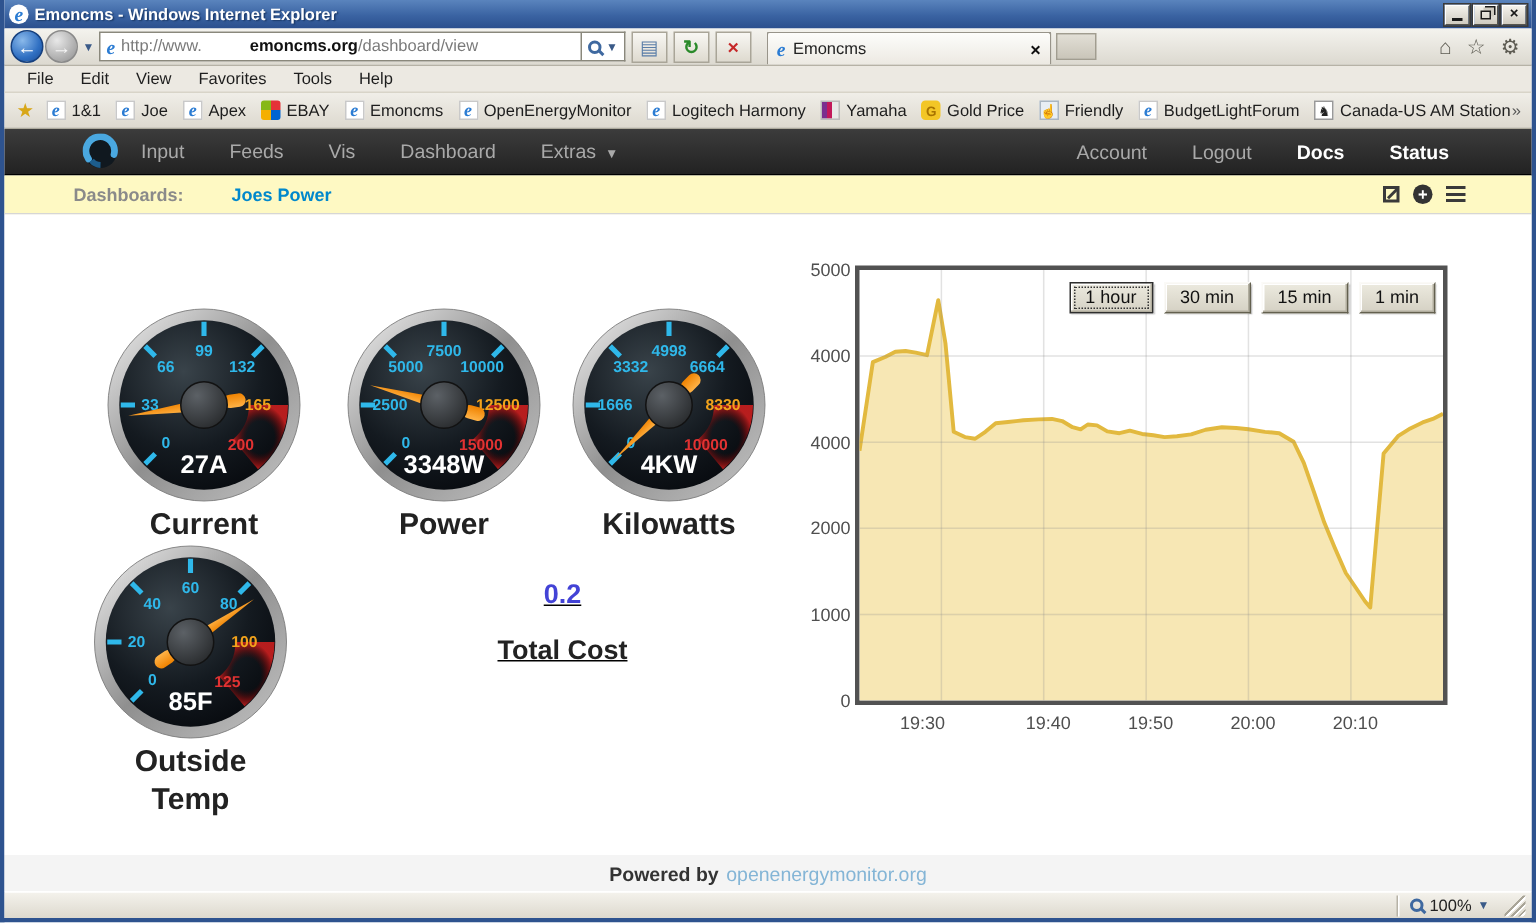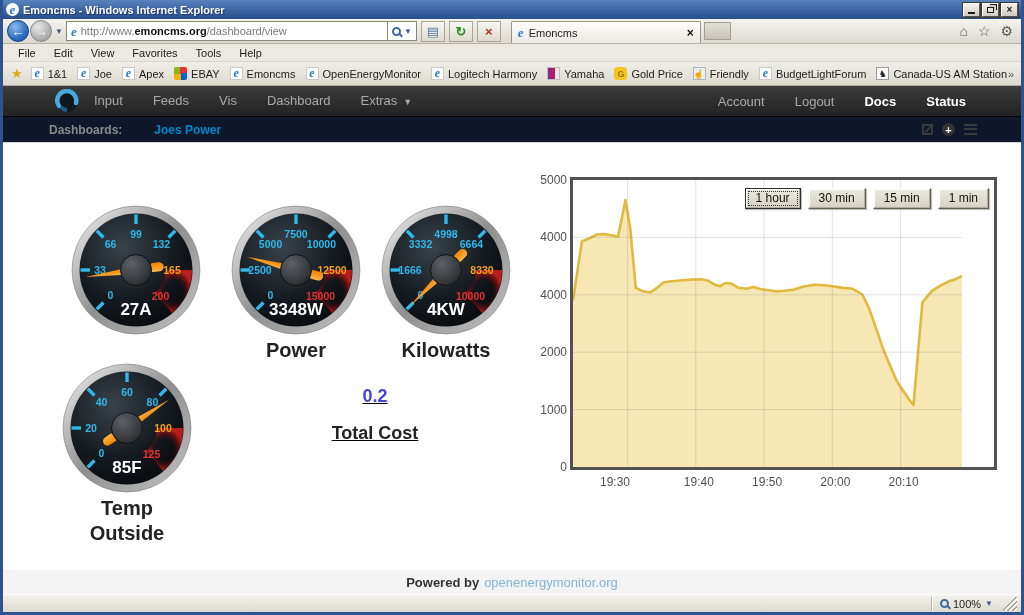--- a/index.html
+++ b/index.html
@@ -14,21 +14,21 @@
   .winbtn{width:17px;height:14px;margin-left:2px;background:linear-gradient(#f4f2ec,#cfcbc0);border:1px solid;border-color:#fff #57554d #57554d #fff;outline:1px solid #3a3a3a;display:flex;align-items:center;justify-content:center;font-size:10px;font-weight:bold;color:#1a1a1a;}
   .min-glyph{width:7px;height:2px;background:#1a1a1a;margin-top:7px;}
   .res-glyph{width:7px;height:6px;border:1px solid #1a1a1a;box-shadow:2px -2px 0 -0px #cfcbc0,3px -3px 0 -0px #1a1a1a;}
   
   .toolbar{height:25px;flex:none;background:linear-gradient(#f4f3ee,#dcd9d0);border-bottom:1px solid #b6b2a6;display:flex;align-items:center;padding:0 4px;}
   .circle-btn{width:22px;height:22px;border-radius:50%;flex:none;display:flex;align-items:center;justify-content:center;font-size:13px;font-weight:bold;}
   .back-btn{background:radial-gradient(circle at 35% 30%,#8ab9ea,#2f6fc2 60%,#1b4b92);border:1px solid #16407e;color:#fff;}
   .fwd-btn{background:radial-gradient(circle at 35% 30%,#e8e8e8,#b2b2b2 60%,#8f8f8f);border:1px solid #8a8a8a;color:#f4f4f4;margin-left:1px;}
   .tiny-arrow{font-size:8px;color:#3a5a88;margin:0 3px;}
   .addressbar{width:322px;height:20px;background:#fff;border:1px solid #8a887c;display:flex;align-items:center;padding:0 4px;font-size:11px;white-space:nowrap;overflow:hidden;}
-  .url-gray{color:#7a7a7a;}.url-dom{color:#111;font-weight:bold;}
+  .url-gray{color:#7a7a7a;}.url-dom{color:#111;font-weight:bold;margin-left:32px;}
   .search-seg{height:20px;background:#fff;border:1px solid #8a887c;border-left:none;display:flex;align-items:center;padding:0 4px;gap:3px;}
   .mag{width:9px;height:9px;border:2px solid #3f69a0;border-radius:50%;position:relative;}
   .mag::after{content:'';position:absolute;width:5px;height:2px;background:#3f69a0;transform:rotate(45deg);right:-4px;bottom:-2px;}
   .tb-btn{width:24px;height:21px;margin-left:4px;background:linear-gradient(#f8f7f3,#dedacf);border:1px solid #a9a598;display:flex;align-items:center;justify-content:center;font-size:13px;}
   .tab{width:190px;height:22px;margin-left:10px;align-self:flex-end;background:linear-gradient(#fdfdfb,#ece9e2);border:1px solid #98948a;border-bottom:none;border-radius:2px 2px 0 0;display:flex;align-items:center;padding:0 6px;font-size:11px;color:#222;gap:5px;}
   .tab-close{margin-left:auto;font-weight:bold;font-size:12px;color:#111;}
   .newtab{width:27px;height:18px;margin-left:3px;align-self:center;background:linear-gradient(#e2dfd6,#c9c5b9);border:1px solid #a19d90;}
   .tb-right{margin-left:auto;display:flex;align-items:center;gap:10px;color:#5d5b52;font-size:14px;padding-right:4px;}
   
   .menubar{height:18px;flex:none;background:#ece9e2;border-bottom:1px solid #d8d4c8;display:flex;align-items:center;font-size:11px;color:#1d1d1d;padding-left:6px;}
@@ -46,37 +46,37 @@
   .fav-ico-canada{background:#fff;border:1px solid #999;color:#222;font-size:9px;}
   .fav-chevron{margin-left:auto;color:#555;font-size:11px;padding-right:2px;}
   
   .app-nav{height:31px;flex:none;background:linear-gradient(#3c3c3c,#222);border-bottom:1px solid #000;display:flex;align-items:center;color:#a9a9a9;font-size:13px;}
   .logo{margin-left:52px;width:24px;height:24px;flex:none;}
   .nav-item{padding:0 15px;line-height:31px;}
   .nav-item.bright{color:#fff;font-weight:bold;}
   .caret{font-size:9px;margin-left:3px;}
   .nav-right{margin-left:auto;display:flex;margin-right:40px;}
   
-  .dashbar{height:26px;flex:none;background:#0f172a;border-bottom:1px solid #d6d6d6;display:flex;align-items:center;font-size:12px;}
+  .dashbar{height:26px;flex:none;background:#fef9c3;border-bottom:1px solid #d6d6d6;display:flex;align-items:center;font-size:12px;}
   .dash-label{font-weight:bold;color:#8a8a8a;margin-left:46px;}
   .dash-link{color:#0088cc;margin-left:32px;font-weight:bold;}
   .dash-icons{margin-left:auto;display:flex;align-items:center;gap:9px;margin-right:44px;}
   .icon-edit{width:11px;height:11px;border:2px solid #3a3a3a;position:relative;}
   .icon-edit::after{content:'';position:absolute;width:9px;height:2px;background:#3a3a3a;transform:rotate(-45deg);left:0px;top:2px;}
   .icon-add{width:13px;height:13px;background:#333;border-radius:50%;color:#fff;font-size:11px;font-weight:bold;display:flex;align-items:center;justify-content:center;line-height:0;}
   .icon-list{width:13px;height:11px;background:repeating-linear-gradient(#3a3a3a 0 2px,transparent 2px 4.5px);}
   
   .content{position:relative;height:427px;flex:none;background:#fff;}
   .gauge-group{position:absolute;width:150px;text-align:center;}
   .gauge-caption{font-size:20px;font-weight:bold;color:#222;line-height:20px;margin-top:5px;}
   .total-cost{position:absolute;left:272px;top:243px;width:200px;text-align:center;text-decoration:underline;}
   .tc-value{font-size:18px;font-weight:bold;color:#4343d6;}
   .tc-label{font-size:18px;font-weight:bold;color:#222;margin-top:16px;}
   .chart-title{position:absolute;left:570px;top:6px;width:212px;text-align:center;font-size:19px;font-weight:bold;color:#222;}
-  #plot{position:absolute;left:567px;top:34px;width:427px;height:293px;border:3px solid #525252;background:#fff;}
+  #plot{position:absolute;left:567px;top:34px;width:395px;height:293px;border:3px solid #525252;background:#fff;}
   #plot-svg{position:absolute;left:0;top:0;width:389px;height:287px;display:block;}
   .range-row{position:absolute;top:8px;right:5px;display:flex;gap:7px;}
   .rbtn{font-family:"Liberation Sans",sans-serif;font-size:12px;color:#111;background:linear-gradient(#eceadf,#d5d1c4);border:1px solid;border-color:#fbfaf7 #63604f #63604f #fbfaf7;box-shadow:inset -1px -1px 0 #b1ad9e,inset 1px 1px 0 #fff,1px 1px 1px rgba(0,0,0,.25);padding:2px 10px 3px;}
   .rbtn.selected{border:1px solid #2e2e2e;outline:1px dotted #333;outline-offset:-4px;}
   .ylab{position:absolute;width:46px;text-align:right;font-size:12px;color:#4f4f4f;}
   .xlab{position:absolute;width:44px;text-align:center;font-size:12px;color:#4f4f4f;}
   
   .app-footer{height:24px;flex:none;background:#f4f4f4;display:flex;align-items:center;justify-content:center;font-size:13px;gap:5px;}
   .pw-text{font-weight:bold;color:#333;}
   .pw-link{color:#84b5d6;}
@@ -276,20 +276,21 @@
           <text x="90.45584412271572" y="43.04415587728428" fill="#2fb8ea" font-size="10.5" font-weight="bold" text-anchor="middle" font-family="Liberation Sans, sans-serif">132</text>
           <text x="101" y="68.5" fill="#f2a31c" font-size="10.5" font-weight="bold" text-anchor="middle" font-family="Liberation Sans, sans-serif">165</text>
           <text x="89.55194096224994" y="94.82873325829013" fill="#e23232" font-size="10.5" font-weight="bold" text-anchor="middle" font-family="Liberation Sans, sans-serif">200</text>
           <g transform="rotate(-98,65,65)">
             <polygon points="65,14 61.4,58 68.6,58" fill="url(#needleg)"></polygon>
             <rect x="60.5" y="78" width="9" height="15" rx="4.5" fill="url(#needleg)"></rect>
           </g>
           <circle cx="65" cy="65" r="15.5" fill="url(#hubg)" stroke="#121212" stroke-width="1"></circle>
           <text x="65" y="110" fill="#ffffff" font-size="17" font-weight="bold" text-anchor="middle" font-family="Liberation Sans, sans-serif">27A</text>
         </svg>
+        <div class="gauge-caption">Current</div>
       </div>
     <div class="gauge-group" style="left:218px;top:62px;">
         <svg width="130" height="130" viewBox="0 0 130 130" style="display:block;margin:0 auto">
           <circle cx="65" cy="65" r="64" fill="url(#rimg)" stroke="#7d7d7d" stroke-width="0.6"></circle>
           <circle cx="65" cy="65" r="56.5" fill="url(#faceg)"></circle>
           <path d="M121,65 A56,56 0 0 1 100.99610614244621,107.89848881466276 L84.28362829059618,87.98133329356934 A30,30 0 0 0 95,65 Z" fill="url(#redg)"></path>
           <line x1="32.473088065418814" y1="97.5269119345812" x2="25.755573644146608" y2="104.24442635585339" stroke="#2fb8ea" stroke-width="3.4"></line>
           <line x1="19" y1="65" x2="9.5" y2="65" stroke="#2fb8ea" stroke-width="3.4"></line>
           <line x1="32.473088065418814" y1="32.473088065418814" x2="25.755573644146615" y2="25.755573644146608" stroke="#2fb8ea" stroke-width="3.4"></line>
           <line x1="65" y1="19" x2="65" y2="9.5" stroke="#2fb8ea" stroke-width="3.4"></line>
@@ -353,22 +354,22 @@
           <text x="90.45584412271572" y="43.04415587728428" fill="#2fb8ea" font-size="10.5" font-weight="bold" text-anchor="middle" font-family="Liberation Sans, sans-serif">80</text>
           <text x="101" y="68.5" fill="#f2a31c" font-size="10.5" font-weight="bold" text-anchor="middle" font-family="Liberation Sans, sans-serif">100</text>
           <text x="89.55194096224994" y="94.82873325829013" fill="#e23232" font-size="10.5" font-weight="bold" text-anchor="middle" font-family="Liberation Sans, sans-serif">125</text>
           <g transform="rotate(56,65,65)">
             <polygon points="65,14 61.4,58 68.6,58" fill="url(#needleg)"></polygon>
             <rect x="60.5" y="78" width="9" height="15" rx="4.5" fill="url(#needleg)"></rect>
           </g>
           <circle cx="65" cy="65" r="15.5" fill="url(#hubg)" stroke="#121212" stroke-width="1"></circle>
           <text x="65" y="110" fill="#ffffff" font-size="17" font-weight="bold" text-anchor="middle" font-family="Liberation Sans, sans-serif">85F</text>
         </svg>
+        <div class="gauge-caption">Outside</div>
         <div class="gauge-caption">Temp</div>
-        <div class="gauge-caption">Outside</div>
       </div>
 
     <div class="total-cost">
       <div class="tc-value">0.2</div>
       <div class="tc-label">Total Cost</div>
     </div>
 
     <div id="plot">
       <svg id="plot-svg" viewBox="0 0 389 287">
           <path d="M0.0,287 L0.0,120.5 L8.9,61.4 L17.1,58.0 L23.9,54.5 L30.7,54.0 L37.5,55.1 L45.0,56.8 L52.5,20.1 L57.3,48.8 L62.8,107.9 L70.3,111.4 L77.1,112.5 L83.9,107.9 L90.8,102.2 L99.0,101.3 L109.2,100.2 L119.4,99.6 L128.3,99.3 L135.1,100.7 L142.0,104.8 L147.4,106.2 L152.2,103.0 L158.3,103.6 L165.2,107.6 L173.3,108.8 L180.2,107.1 L188.4,109.3 L195.9,110.2 L203.4,111.4 L211.6,110.8 L221.1,109.6 L230.7,106.5 L241.6,104.8 L251.1,105.3 L259.3,106.2 L270.3,107.9 L279.8,108.8 L289.4,114.5 L296.2,128.6 L303.0,148.1 L309.8,168.2 L316.7,184.8 L324.2,202.0 L331.7,213.0 L337.1,221.0 L340.5,225.0 L349.4,122.3 L359.0,110.8 L367.2,105.6 L375.4,101.6 L382.2,99.3 L389.0,95.9 L389.0,287 Z" fill="#f7e7b4"></path>

